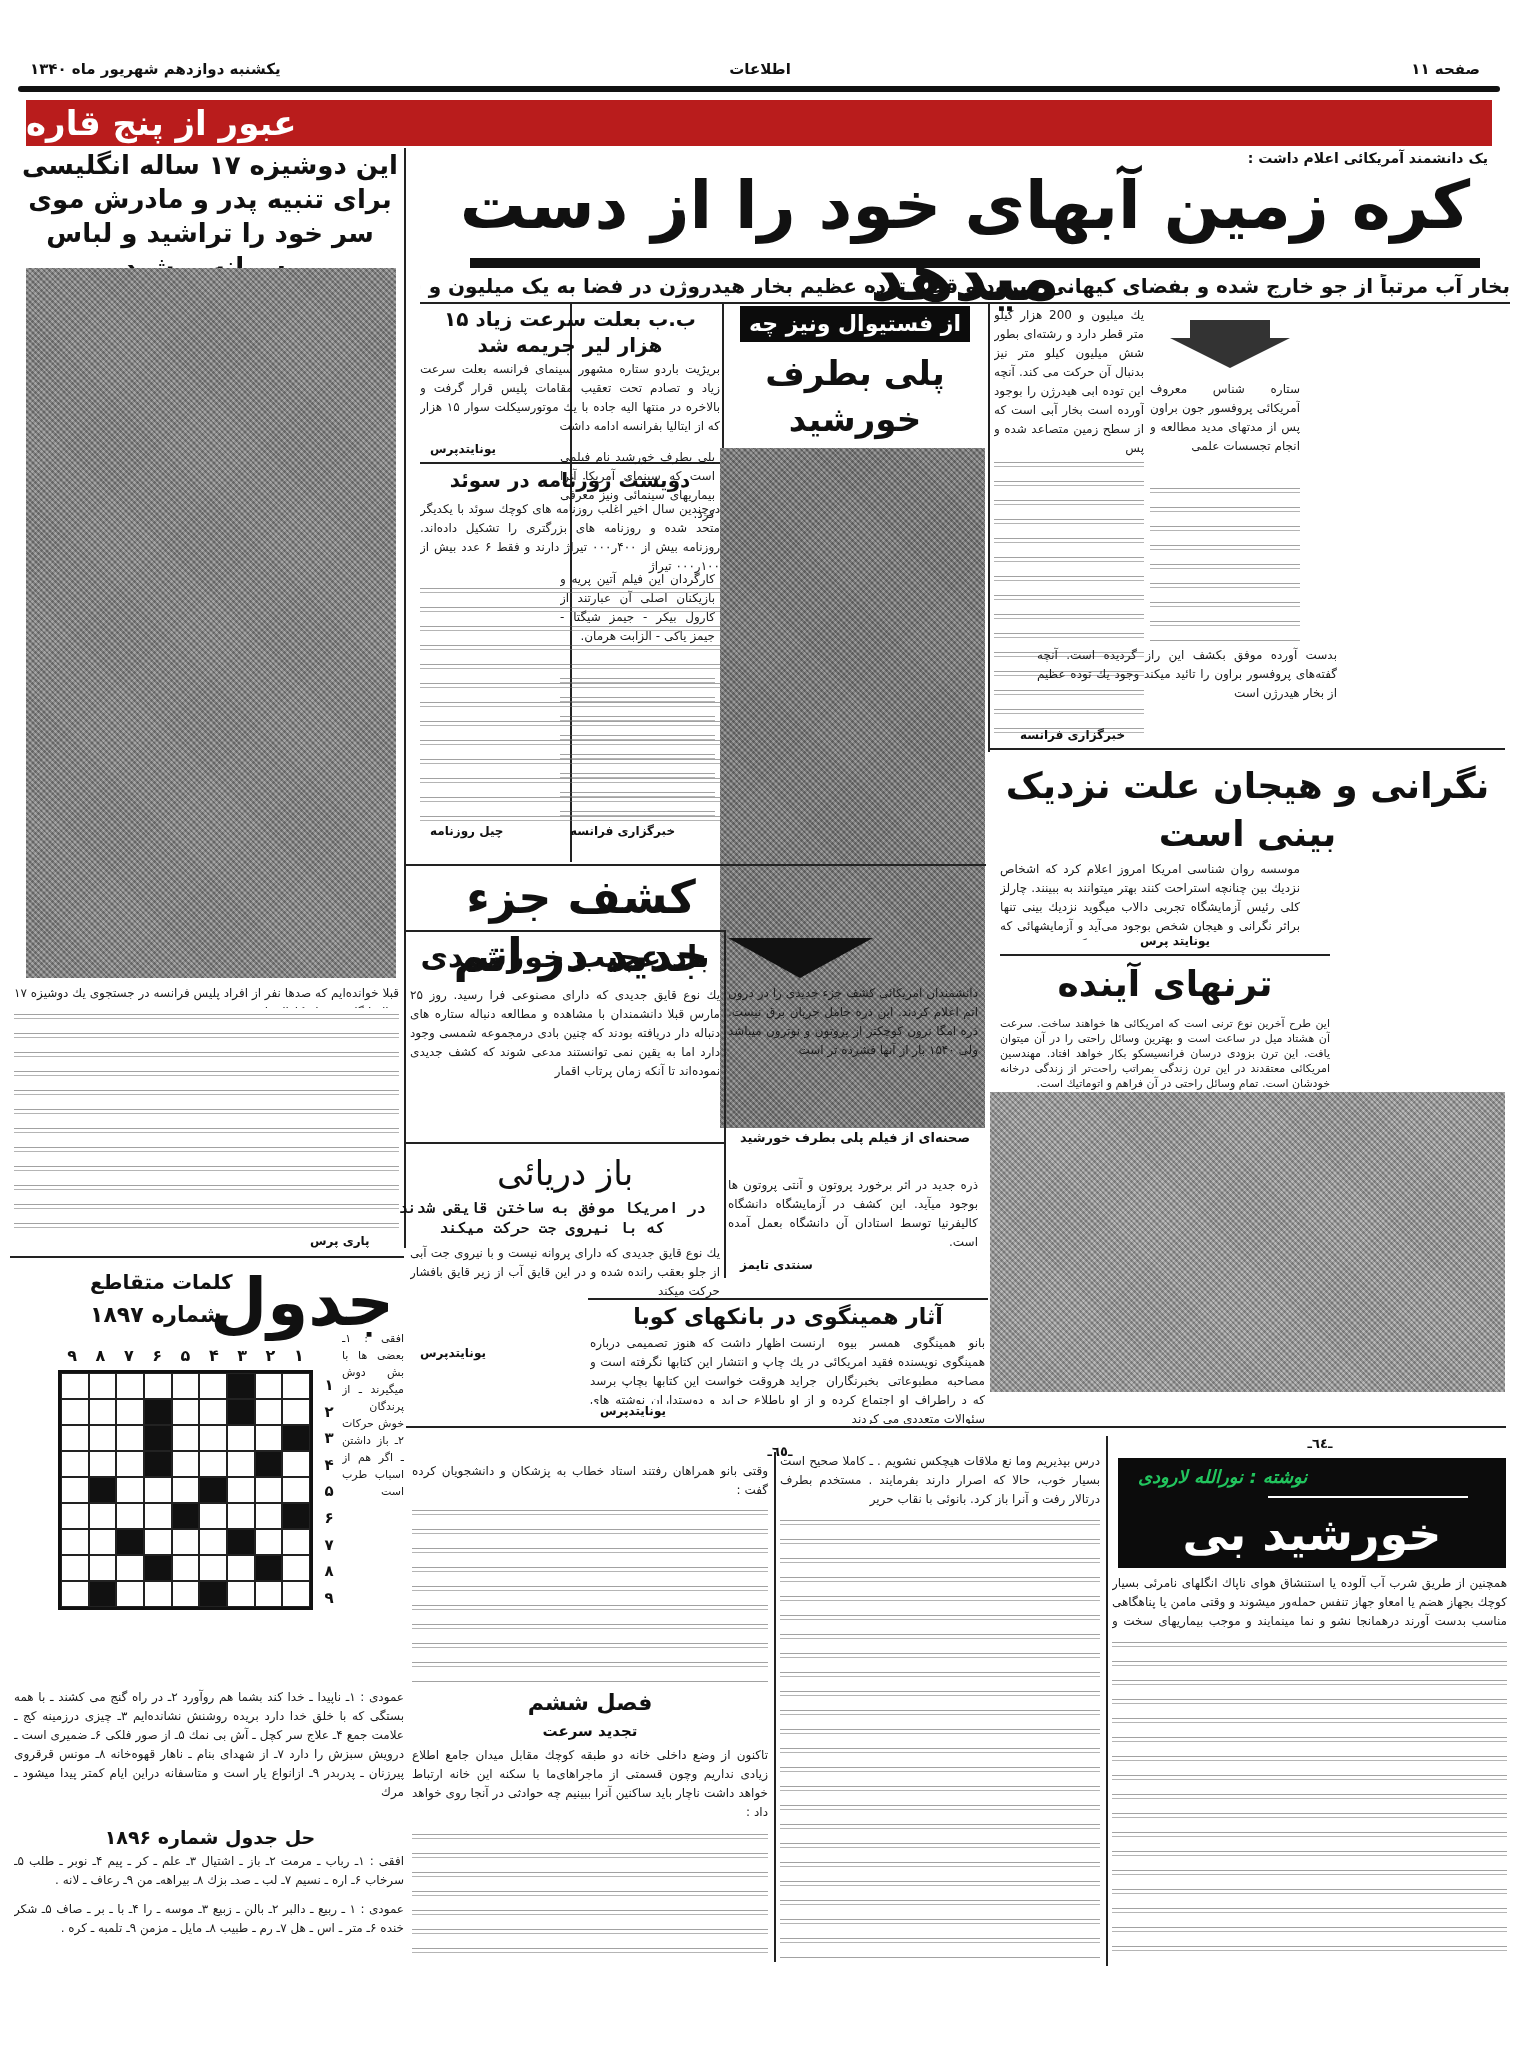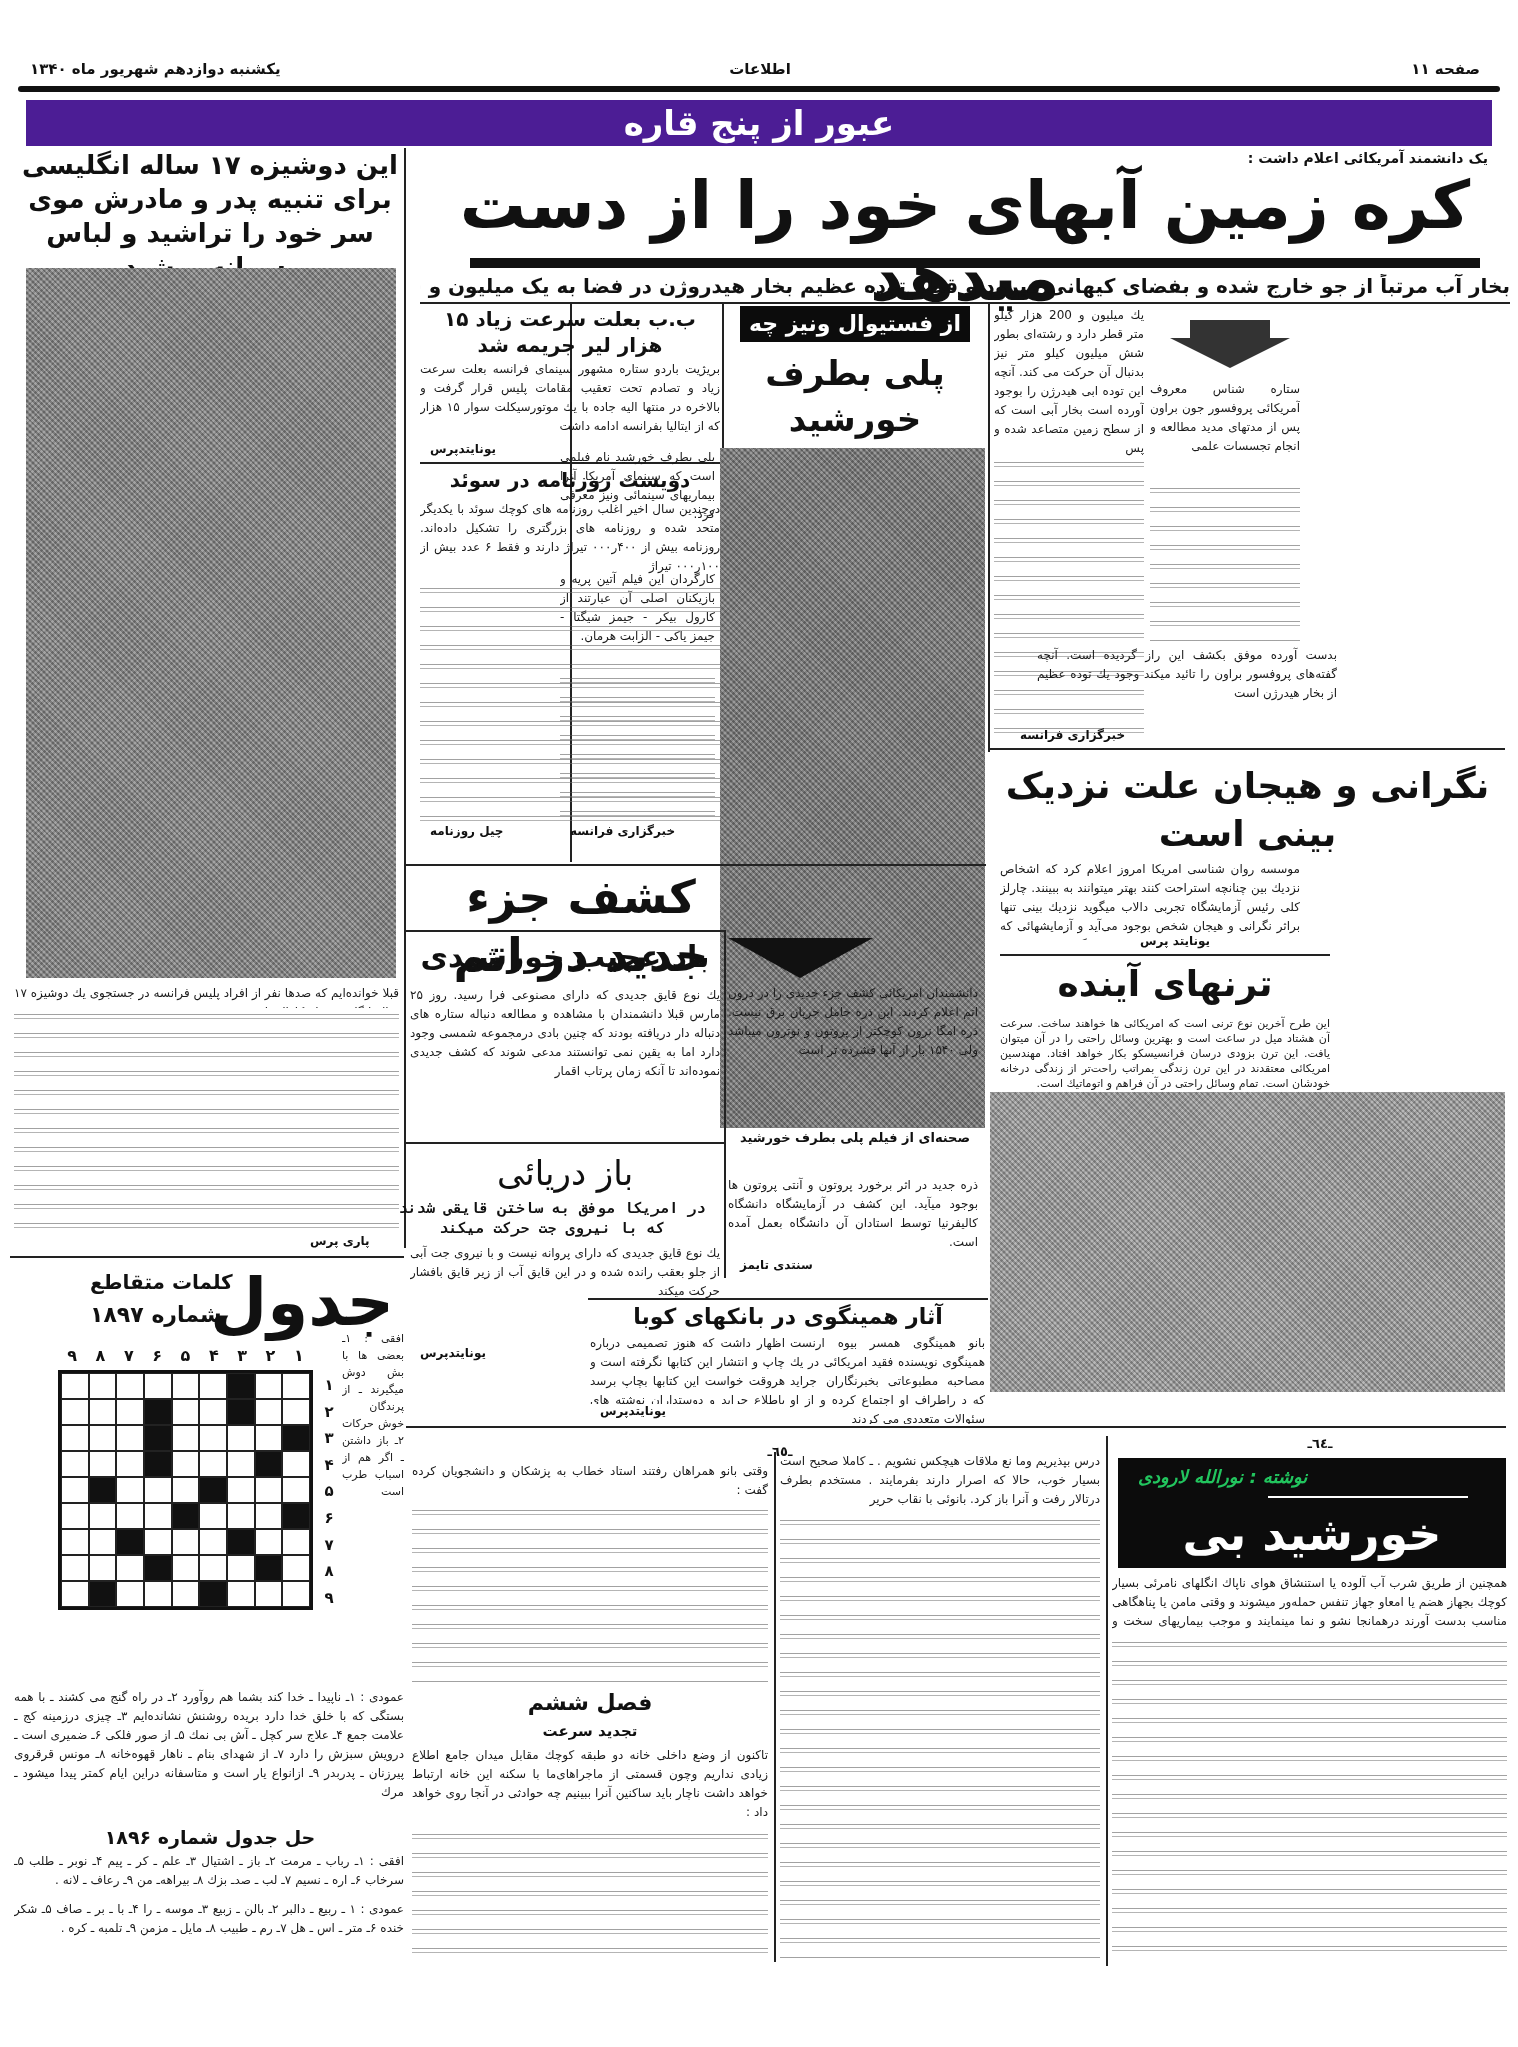--- a/index.html
+++ b/index.html
@@ -3,21 +3,21 @@
 <meta charset="utf-8">
 <style>
   * { box-sizing: border-box; margin: 0; padding: 0; }
   html, body { width: 1518px; height: 2047px; background: #ffffff; overflow: hidden; }
   body { position: relative; font-family: "DejaVu Sans", sans-serif; color: #111; direction: rtl; }
   .abs { position: absolute; }
   .masthead { top: 58px; left: 20px; width: 1480px; height: 30px; font-size: 15px; font-weight: bold; }
   .masthead span { position: absolute; top: 2px; }
   .mh-right { right: 20px; } .mh-center { left: 50%; transform: translateX(-50%); } .mh-left { left: 10px; }
   .rule-thick { top: 86px; left: 18px; width: 1482px; height: 6px; background: #111; border-radius: 3px; }
-  .banner { top: 100px; left: 26px; width: 1466px; height: 46px; background: #4c1d95; color: #fff; font-size: 34px; font-weight: bold; text-align: center; line-height: 46px; letter-spacing: 38px; }
+  .banner { top: 100px; left: 26px; width: 1466px; height: 46px; background: #b91c1c; color: #fff; font-size: 34px; font-weight: bold; text-align: left; line-height: 46px; letter-spacing: 38px; }
   .kicker { top: 150px; right: 30px; font-size: 14px; font-weight: bold; }
   .headline-main { top: 170px; left: 430px; width: 1070px; text-align: center; font-size: 66px; font-weight: 900; line-height: 72px; font-family: "DejaVu Sans", sans-serif; letter-spacing: -1px; }
   .headline-bar { top: 258px; left: 470px; width: 1010px; height: 10px; background: #111; }
   .subhead-main { top: 274px; left: 420px; width: 1090px; text-align: center; font-size: 20px; font-weight: bold; white-space: nowrap; overflow: hidden; }
   .col-left-head { top: 148px; left: 10px; width: 400px; text-align: center; font-size: 26px; font-weight: bold; line-height: 34px; }
   .vline { background: #222; width: 2px; }
   .hline { background: #222; height: 2px; }
   .photo { background-color: #9a9a9a; background-image: repeating-linear-gradient(45deg, rgba(0,0,0,0.18) 0 2px, rgba(255,255,255,0.12) 2px 4px), repeating-linear-gradient(-45deg, rgba(0,0,0,0.12) 0 2px, rgba(255,255,255,0.10) 2px 4px); }
   .photo-girl { top: 268px; left: 26px; width: 370px; height: 710px; background-color: #8c8c8c; }
   .photo-kiss { top: 448px; left: 720px; width: 265px; height: 680px; background-color: #7f7f7f; }

